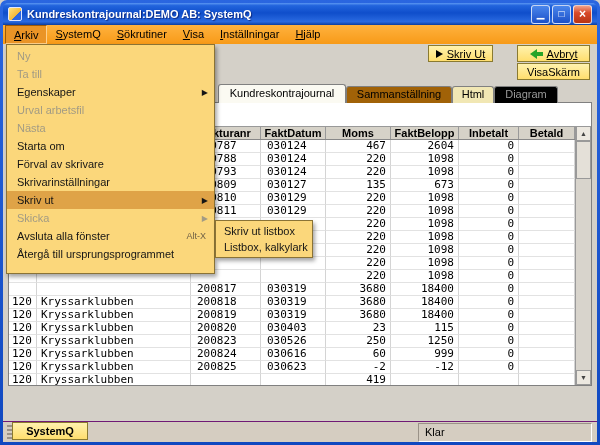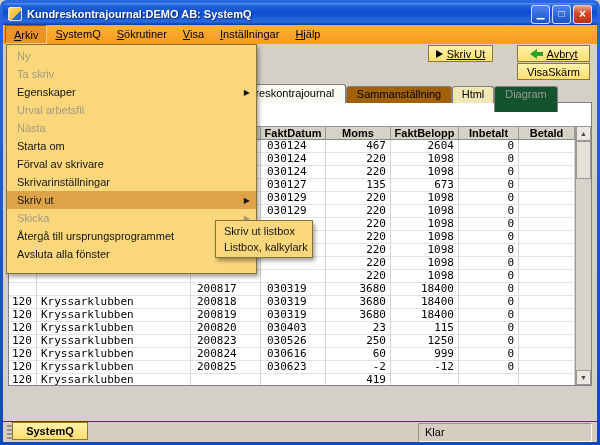--- a/index.html
+++ b/index.html
@@ -41,21 +41,21 @@
   .back-arrow{display:flex;align-items:center;}
   .arr-tri{width:0;height:0;border-right:7px solid #28a428;border-top:5px solid transparent;border-bottom:5px solid transparent;}
   .arr-bar{width:6px;height:4px;background:#28a428;}
 
   
   .tab{position:absolute;z-index:3;font-size:11px;text-align:center;border:1px solid #808080;border-bottom:none;
     border-radius:3px 3px 0 0;overflow:hidden;white-space:nowrap;}
   .t0{left:218px;top:84px;width:128px;height:19px;line-height:17px;background:#FBFAF2;z-index:5;}
   .t1{left:346px;top:86px;width:106px;height:17px;line-height:15px;background:#a16207;}
   .t2{left:452px;top:86px;width:42px;height:17px;line-height:15px;background:#F1E7B4;}
-  .t3{left:494px;top:86px;width:64px;height:26px;line-height:15px;background:#14532d;color:#999;}
+  .t3{left:494px;top:86px;width:64px;height:17px;line-height:15px;background:#000000;color:#999;}
 
   
   .panel{position:absolute;left:8px;top:102px;width:584px;height:284px;background:#fff;border:1px solid #808080;z-index:2;}
   .thead{position:absolute;left:0;top:23px;width:566px;height:14px;display:flex;background:#D6D2C8;
     border-top:1px solid #999;border-bottom:1px solid #888;font-size:11px;font-weight:bold;}
   .th{border-right:1px solid #999;display:flex;align-items:center;justify-content:center;overflow:hidden;white-space:nowrap;}
   .tbody{position:absolute;left:0;top:37px;width:566px;height:245px;overflow:hidden;}
   .tr{display:flex;height:13px;}
   .td{height:13px;line-height:12px;font-family:"DejaVu Sans Mono",monospace;font-size:11px;
     border-right:1px solid #D4D4D4;border-bottom:1px solid #E2E2E2;overflow:hidden;white-space:nowrap;}
@@ -72,21 +72,21 @@
   
   .statusbar{position:absolute;left:3px;right:3px;top:421px;height:21px;background:#D5CDC1;border-top:1px solid #701a75;z-index:2;}
   .grip{position:absolute;left:4px;top:3px;width:5px;height:15px;
     background:repeating-linear-gradient(180deg,#9a9288 0 2px,transparent 2px 4px);}
   .btn-systemq{left:12px;top:422px;width:76px;height:18px;font-weight:bold;}
   .btn-systemq .lbl{text-decoration:none;}
   .status-right{position:absolute;left:415px;top:1px;width:174px;height:19px;border:1px solid;
     border-color:#9a9288 #fff #fff #9a9288;font-size:11px;line-height:17px;padding-left:6px;}
 
   
-  .menu{position:absolute;left:6px;top:44px;width:251px;background:#FBD77B;border:1px solid #8A7336;
+  .menu{position:absolute;left:6px;top:44px;width:209px;background:#FBD77B;border:1px solid #8A7336;
     padding:2px 0 10px 0;box-shadow:2px 3px 4px rgba(0,0,0,.35);z-index:20;}
   .mi{height:18px;line-height:18px;font-size:11px;padding-left:10px;position:relative;color:#151515;}
   .mi.disabled{color:#A29B84;}
   .mi.hl{background:#DFA347;}
   .mi .arrow{position:absolute;right:6px;top:1px;font-size:8px;}
   .mi .shortcut{position:absolute;right:8px;top:0;font-size:9px;color:#6f6146;}
   .submenu{position:absolute;left:215px;top:220px;width:98px;background:#FBD77B;border:1px solid #8A7336;
     padding:2px 0;box-shadow:2px 3px 4px rgba(0,0,0,.35);z-index:21;}
   .smi{height:16px;line-height:16px;font-size:11px;padding-left:8px;color:#151515;}
   .smi.hl{background:#9193C6;}
@@ -354,28 +354,28 @@
   <div class="status-right">
     <span>Klar</span>
   </div>
 </div>
 <div class="ybtn btn-systemq">
   <span class="lbl">SystemQ</span>
 </div>
 
 <div class="menu">
     <div class="mi disabled"><span class="mi-label">Ny</span></div>
-    <div class="mi disabled"><span class="mi-label">Ta skriv</span></div>
+    <div class="mi disabled"><span class="mi-label">Ta till</span></div>
     <div class="mi"><span class="mi-label">Egenskaper</span><span class="arrow">▶</span></div>
     <div class="mi disabled"><span class="mi-label">Urval arbetsfil</span></div>
     <div class="mi disabled"><span class="mi-label">Nästa</span></div>
     <div class="mi"><span class="mi-label">Starta om</span></div>
     <div class="mi"><span class="mi-label">Förval av skrivare</span></div>
     <div class="mi"><span class="mi-label">Skrivarinställningar</span></div>
     <div class="mi hl"><span class="mi-label">Skriv ut</span><span class="arrow">▶</span></div>
     <div class="mi disabled"><span class="mi-label">Skicka</span><span class="arrow">▶</span></div>
+    <div class="mi"><span class="mi-label">Avsluta alla fönster</span><span class="shortcut">Alt-X</span></div>
     <div class="mi"><span class="mi-label">Återgå till ursprungsprogrammet</span></div>
-    <div class="mi"><span class="mi-label">Avsluta alla fönster</span><span class="shortcut">Alt-X</span></div>
   </div>
 <div class="submenu">
     <div class="smi">Skriv ut listbox</div>
     <div class="smi">Listbox, kalkylark</div>
   </div>
 
 </body></html>

